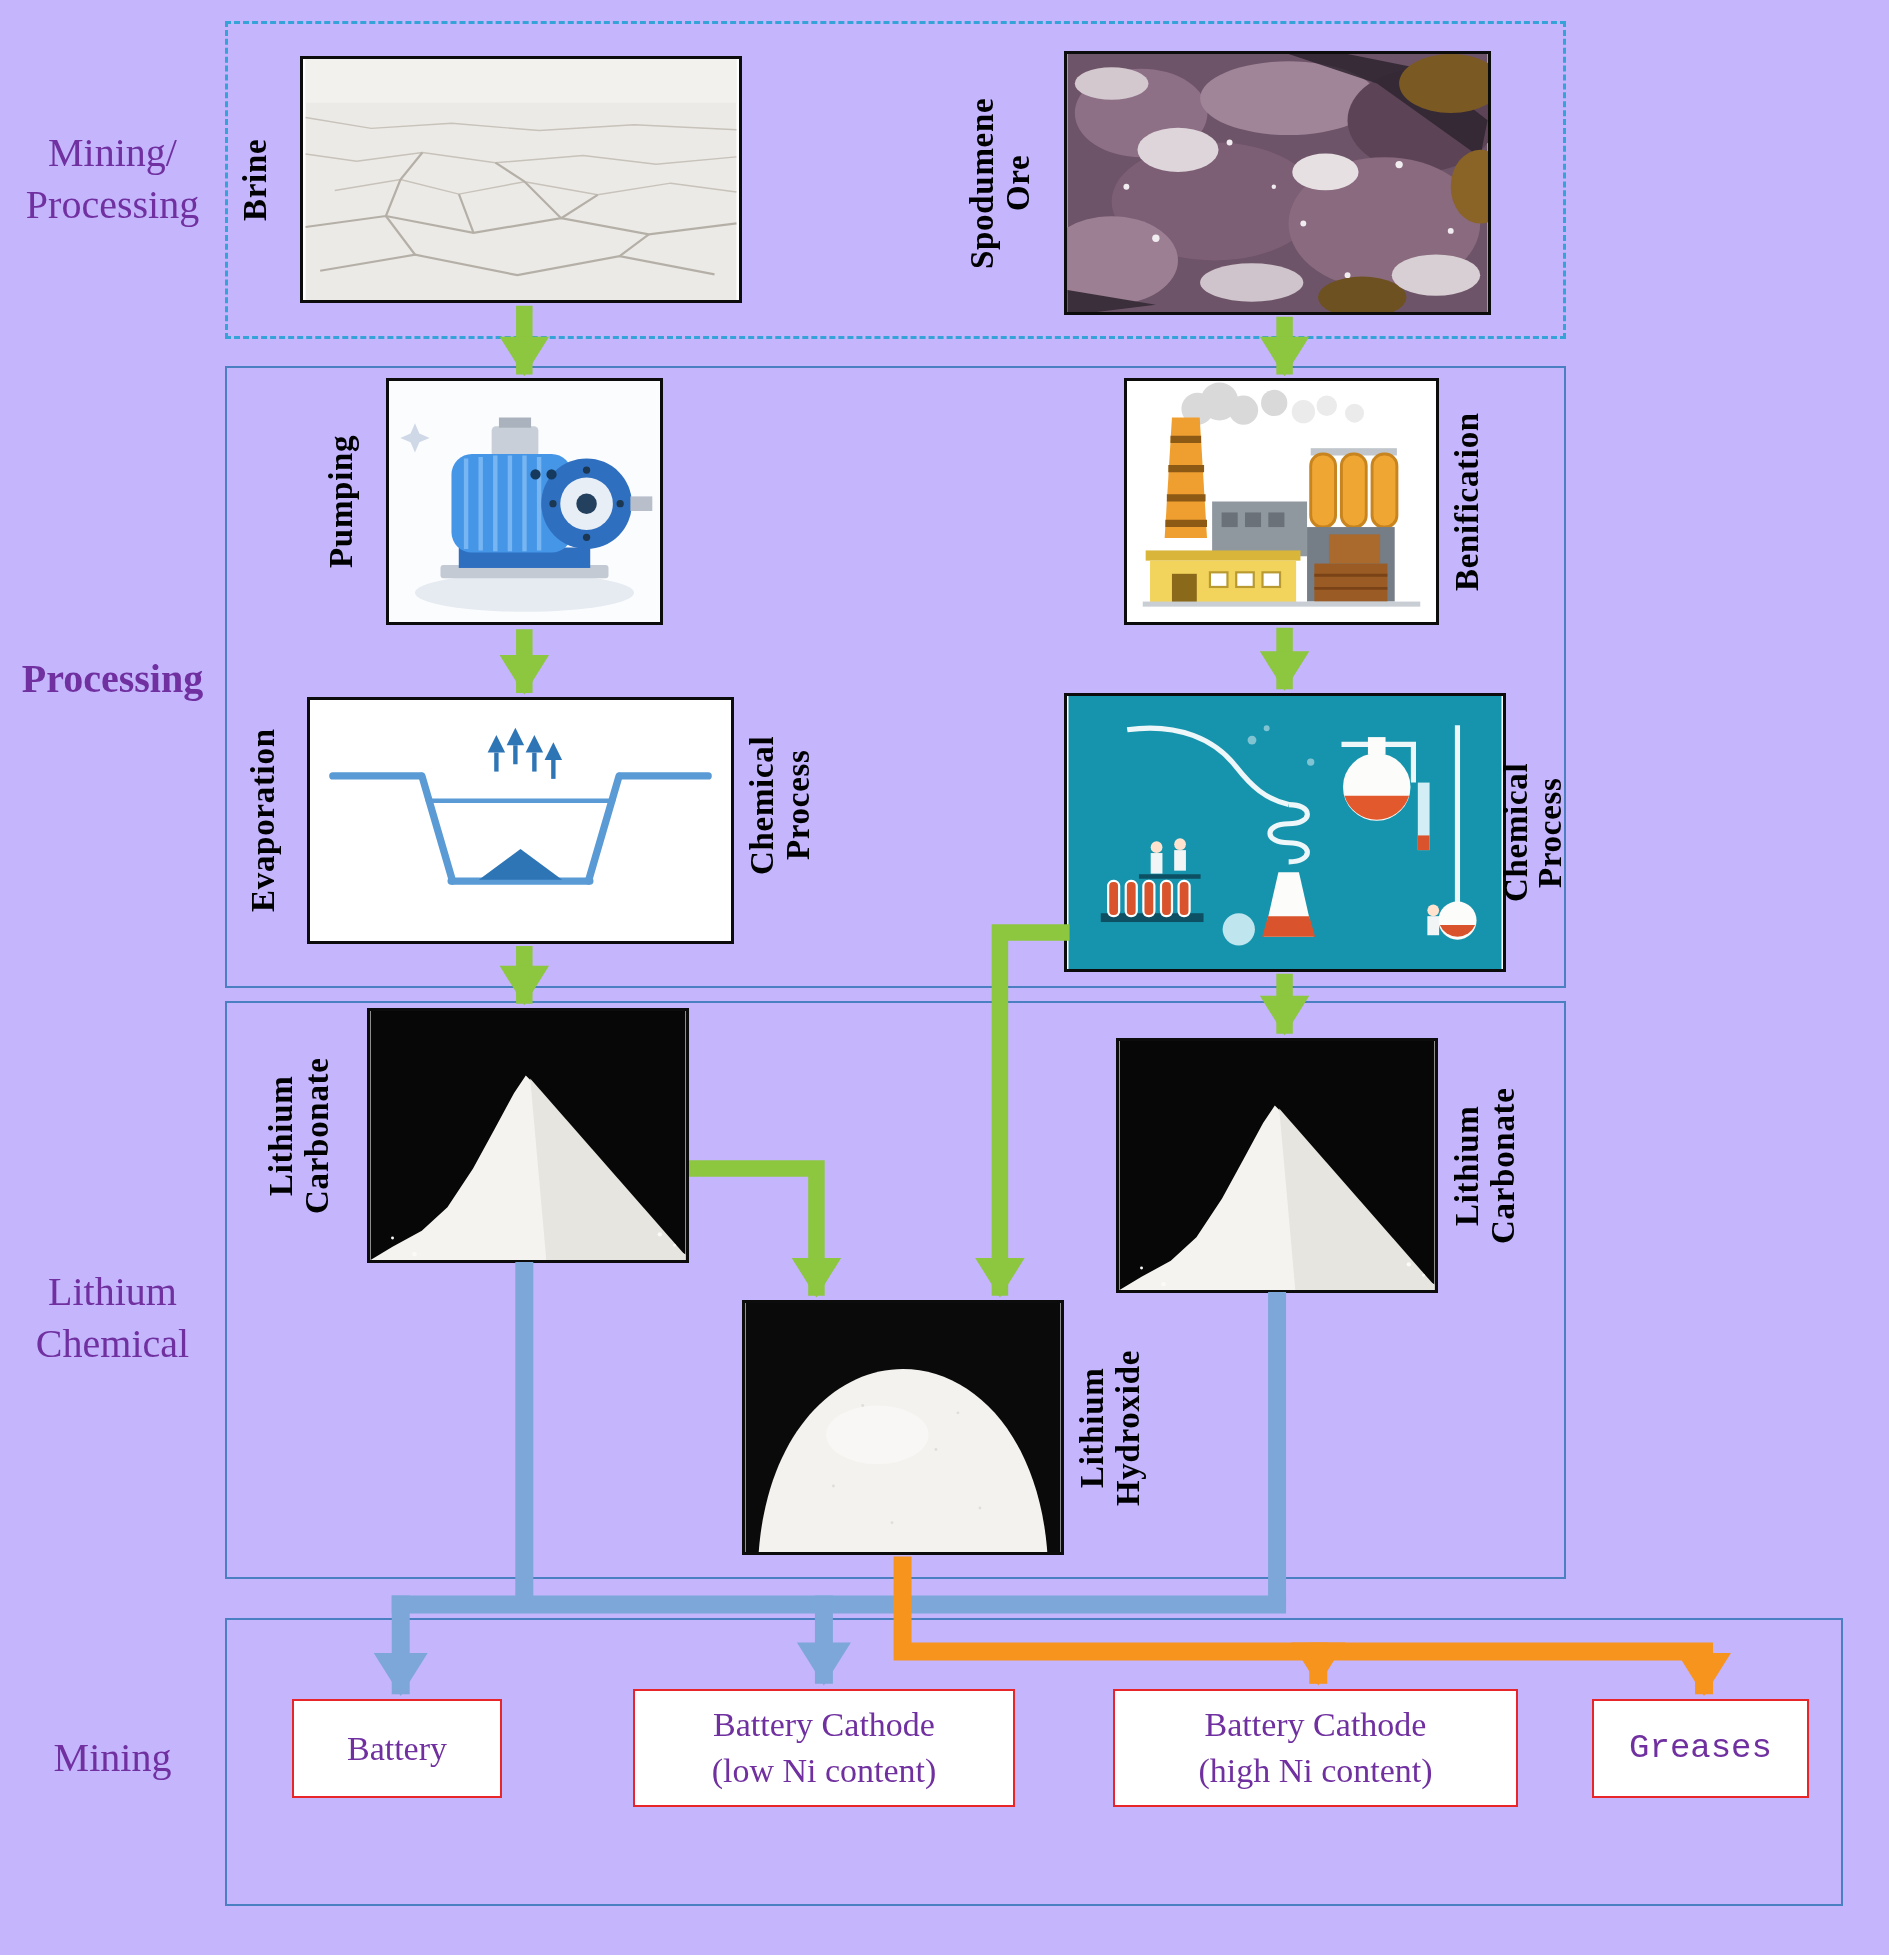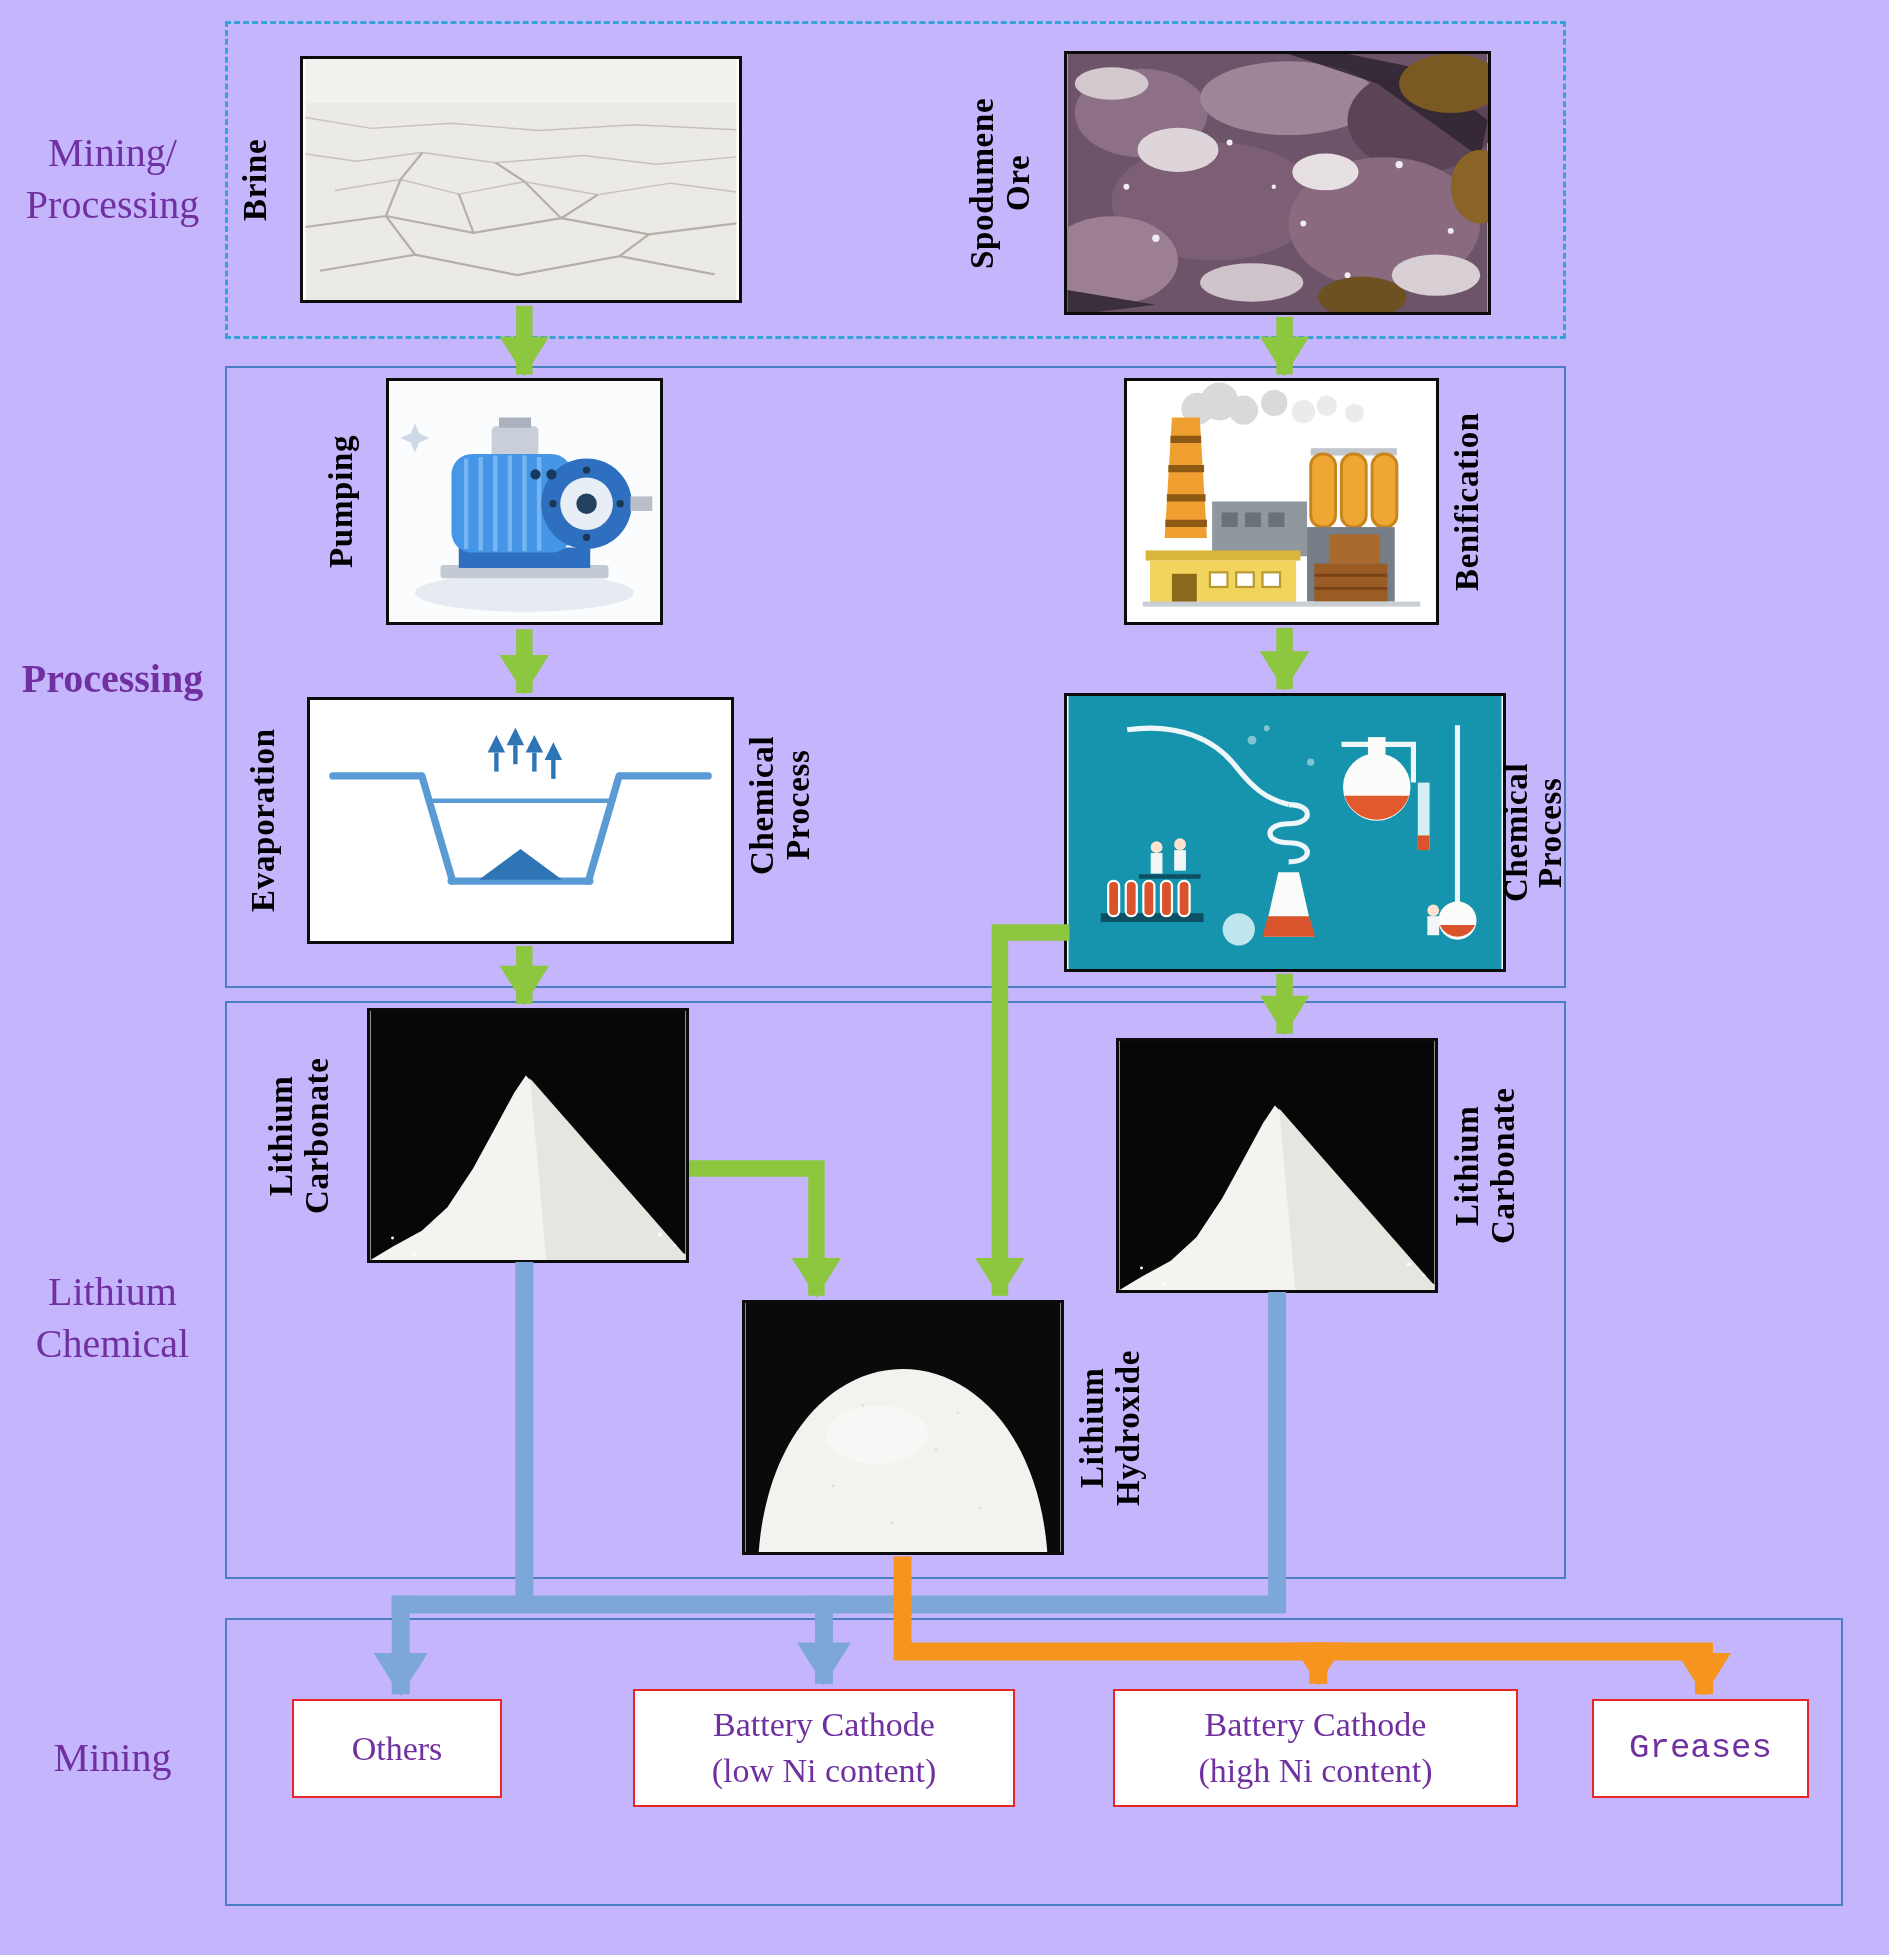--- a/index.html
+++ b/index.html
@@ -311,21 +311,21 @@
           <circle cx="290" cy="150" r="2"></circle>
       </g>
     </svg>
   </div>
   <div class="vlabel" style="left:1075px;top:1300px;height:255px;">
     <div>Lithium</div>
     <div>Hydroxide</div>
   </div>
 
   <div class="usage-item" style="left:292px;top:1699px;width:210px;height:99px;">
-    <div>Others</div>
+    <div>Battery</div>
   </div>
   <div class="usage-item" style="left:633px;top:1689px;width:382px;height:118px;">
     <div>Battery Cathode</div>
     <div>(low Ni content)</div>
   </div>
   <div class="usage-item" style="left:1113px;top:1689px;width:405px;height:118px;">
     <div>Battery Cathode</div>
     <div>(high Ni content)</div>
   </div>
   <div class="usage-item" style="left:1592px;top:1699px;width:217px;height:99px;font-family:Liberation Mono, monospace;">

